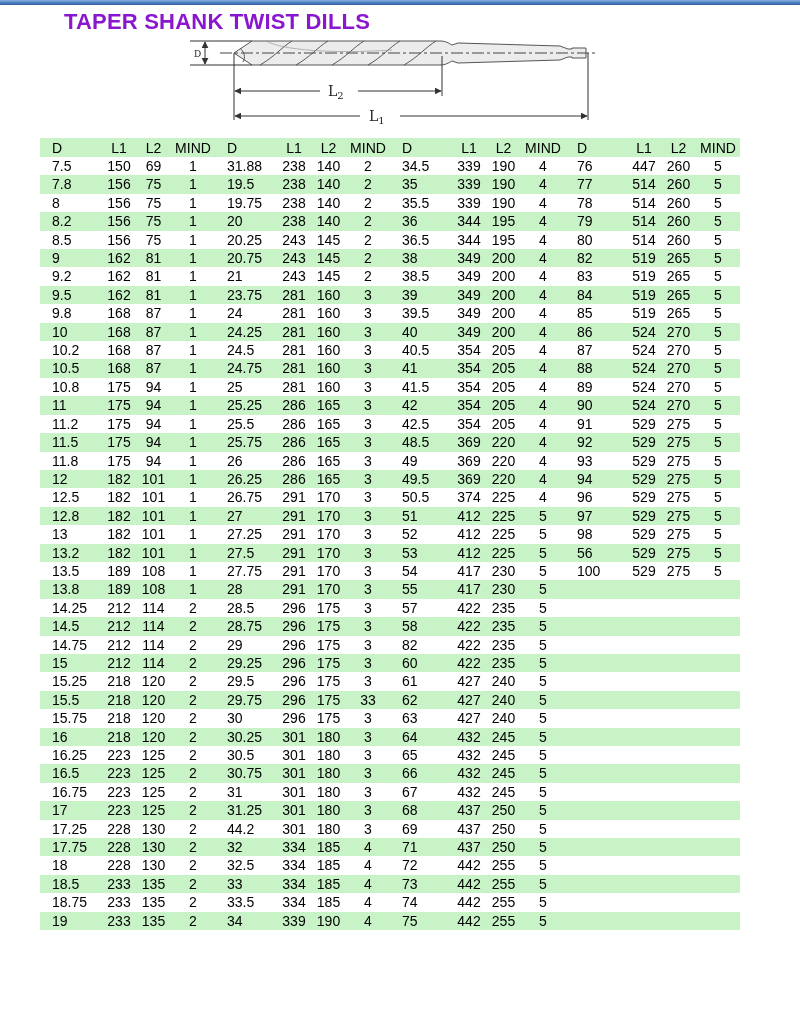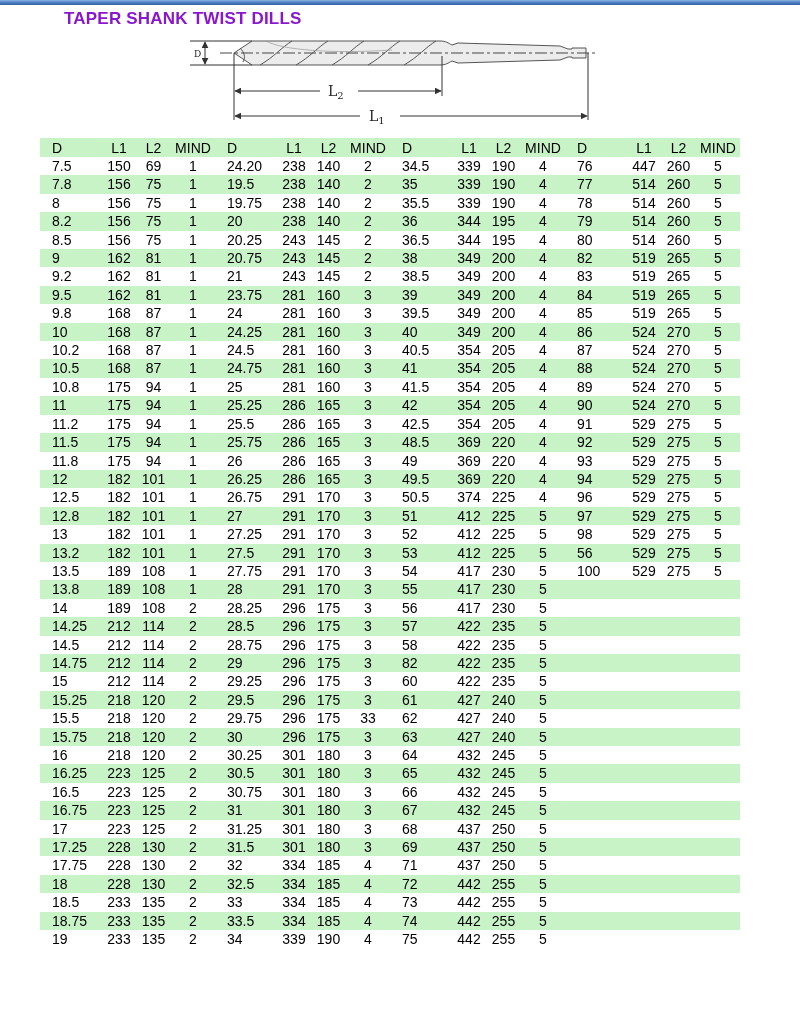--- a/index.html
+++ b/index.html
@@ -7,21 +7,21 @@
     width:800px;height:1012px;background:#ffffff;
     font-family:"Liberation Sans",sans-serif;color:#000;
     position:relative;overflow:hidden;
   }
   .topbar{
     position:absolute;left:0;top:0;width:800px;height:5px;
     background:linear-gradient(to bottom,#8db3e2 0%,var(--blue,#4a7cc2) 55%,#33609f 100%);
   }
   .page-title{
     position:absolute;left:64px;top:9px;margin:0;
-    font-size:17px;font-weight:bold;color:var(--purple,#8a16cf);
+    font-size:22px;font-weight:bold;color:var(--purple,#8a16cf);
     letter-spacing:0.2px;
   }
   .drawing{position:absolute;left:182px;top:26px;}
   .spec-table{
     position:absolute;left:40px;top:138px;width:700px;
     border-collapse:collapse;table-layout:fixed;
     font-size:14px;
   }
   .spec-table th{
     background:var(--green,#c7f3c7);
@@ -111,21 +111,21 @@
         <th class="c2">L2</th>
         <th class="c3">MIND</th>
       </tr>
   </thead>
   <tbody>
       <tr>
         <td class="c0">7.5</td>
         <td class="c1">150</td>
         <td class="c2">69</td>
         <td class="c3">1</td>
-        <td class="c0">24.20</td>
+        <td class="c0">31.88</td>
         <td class="c1">238</td>
         <td class="c2">140</td>
         <td class="c3">2</td>
         <td class="c0">34.5</td>
         <td class="c1">339</td>
         <td class="c2">190</td>
         <td class="c3">4</td>
         <td class="c0">76</td>
         <td class="c1">447</td>
         <td class="c2">260</td>
@@ -530,38 +530,20 @@
       <tr>
         <td class="c0">13.8</td>
         <td class="c1">189</td>
         <td class="c2">108</td>
         <td class="c3">1</td>
         <td class="c0">28</td>
         <td class="c1">291</td>
         <td class="c2">170</td>
         <td class="c3">3</td>
         <td class="c0">55</td>
-        <td class="c1">417</td>
-        <td class="c2">230</td>
-        <td class="c3">5</td>
-        <td class="c0"></td>
-        <td class="c1"></td>
-        <td class="c2"></td>
-        <td class="c3"></td>
-      </tr>
-      <tr>
-        <td class="c0">14</td>
-        <td class="c1">189</td>
-        <td class="c2">108</td>
-        <td class="c3">2</td>
-        <td class="c0">28.25</td>
-        <td class="c1">296</td>
-        <td class="c2">175</td>
-        <td class="c3">3</td>
-        <td class="c0">56</td>
         <td class="c1">417</td>
         <td class="c2">230</td>
         <td class="c3">5</td>
         <td class="c0"></td>
         <td class="c1"></td>
         <td class="c2"></td>
         <td class="c3"></td>
       </tr>
       <tr>
         <td class="c0">14.25</td>
@@ -777,21 +759,21 @@
         <td class="c0"></td>
         <td class="c1"></td>
         <td class="c2"></td>
         <td class="c3"></td>
       </tr>
       <tr>
         <td class="c0">17.25</td>
         <td class="c1">228</td>
         <td class="c2">130</td>
         <td class="c3">2</td>
-        <td class="c0">31.5</td>
+        <td class="c0">44.2</td>
         <td class="c1">301</td>
         <td class="c2">180</td>
         <td class="c3">3</td>
         <td class="c0">69</td>
         <td class="c1">437</td>
         <td class="c2">250</td>
         <td class="c3">5</td>
         <td class="c0"></td>
         <td class="c1"></td>
         <td class="c2"></td>

